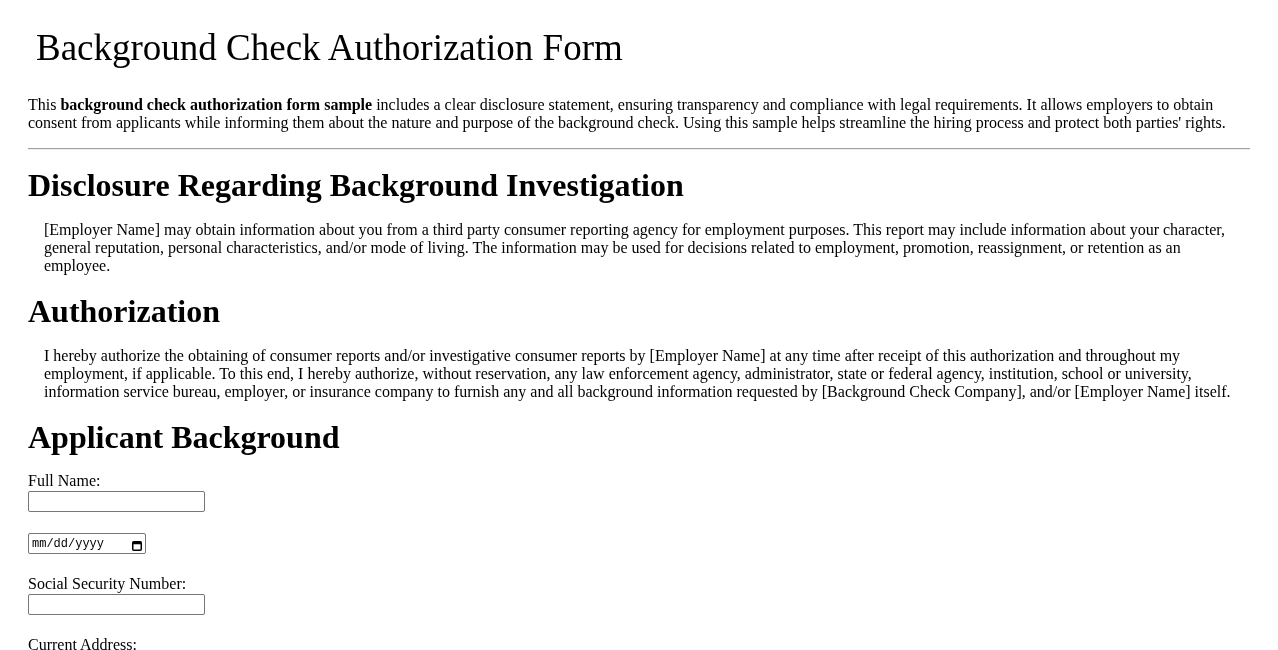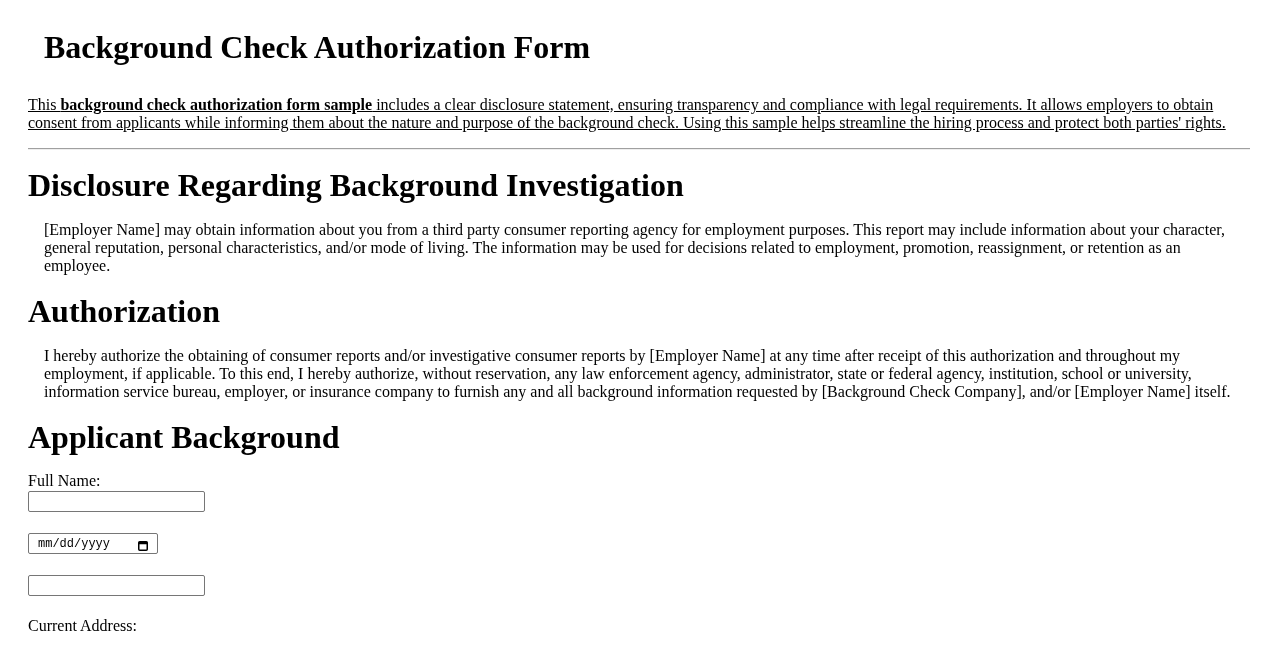--- a/index.html
+++ b/index.html
@@ -7,26 +7,26 @@
       font-family: "Liberation Serif", "DejaVu Serif", serif;
       font-size: 16px;
       color: #000000;
       padding: 0 28px 0 28px;
       width: 1222px;
       height: 650px;
       overflow: hidden;
       line-height: 18px;
     }
     h1 {
-      font-size: 32px;
-      font-weight: bold;
-      margin: 29px 0 0 16px;
+      font-size: 37px;
+      font-weight: normal;
+      margin: 29px 0 0 8px;
       line-height: 37px;
     }
-    p.intro { margin: 30px 0 0 0; text-decoration: underline; }
+    p.intro { margin: 30px 0 0 0; }
     hr {
       margin: 16px 0 0 0;
       border: none;
       border-top: 1px solid #a0a0a0;
       border-bottom: 1px solid #eeeeee;
       height: 0;
     }
     h2 {
       font-size: 32px;
       font-weight: bold;
@@ -49,21 +49,21 @@
       border-radius: 2px;
       font-family: "Liberation Sans", sans-serif;
       font-size: 13px;
     }
     .date-input {
       display: flex;
       align-items: center;
       justify-content: space-between;
       width: 110px;
       height: 17px;
-      padding: 1px 9px;
+      padding: 1px 3px;
       margin: 1px 0 0 0;
       border: 1px solid #767676;
       border-radius: 2px;
       font-family: "Liberation Mono", "DejaVu Sans Mono", monospace;
       font-size: 12px;
       color: #000;
     }
     .cal-icon {
       width: 10px; height: 10px;
       display: inline-block;
@@ -96,19 +96,20 @@
       <span>mm/dd/yyyy</span>
       <span class="cal-icon">
         <svg width="10" height="10" viewBox="0 0 10 10">
             <rect x="0.75" y="0.75" width="8.5" height="8.5" rx="1" fill="none" stroke="#000" stroke-width="1.5"></rect>
             <rect x="0.75" y="0.75" width="8.5" height="2.5" fill="#000"></rect>
           </svg>
       </span>
     </div>
   </div>
   <div class="field">
+    <label class="field-label" for="ssn">Social Security Number:</label>
     <input id="ssn" class="text" type="text" value="" style="">
   </div>
   <div class="field">
     <label class="field-label" for="address">Current Address:</label>
 
   </div>
 </div>
 
 </body></html>

